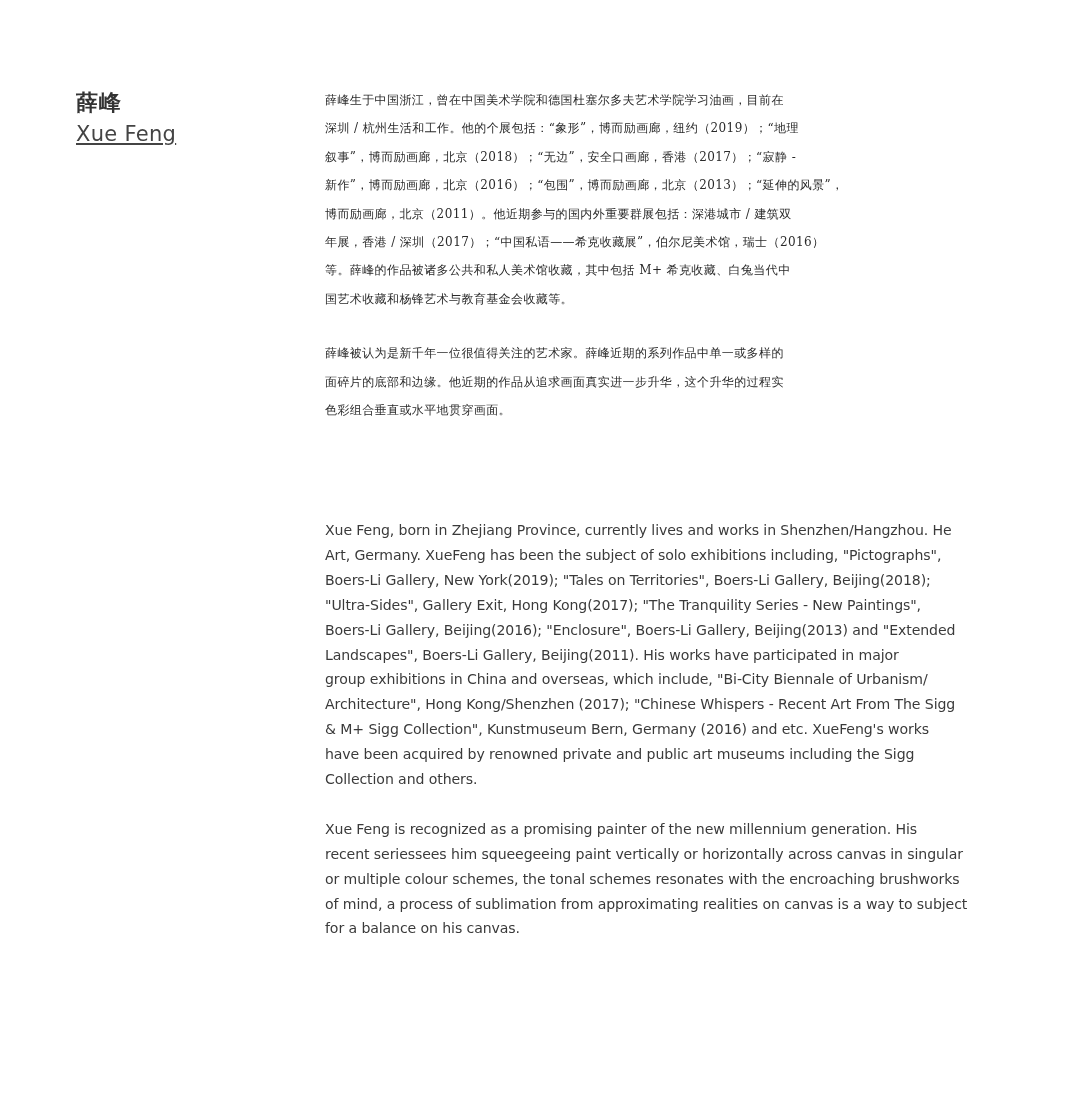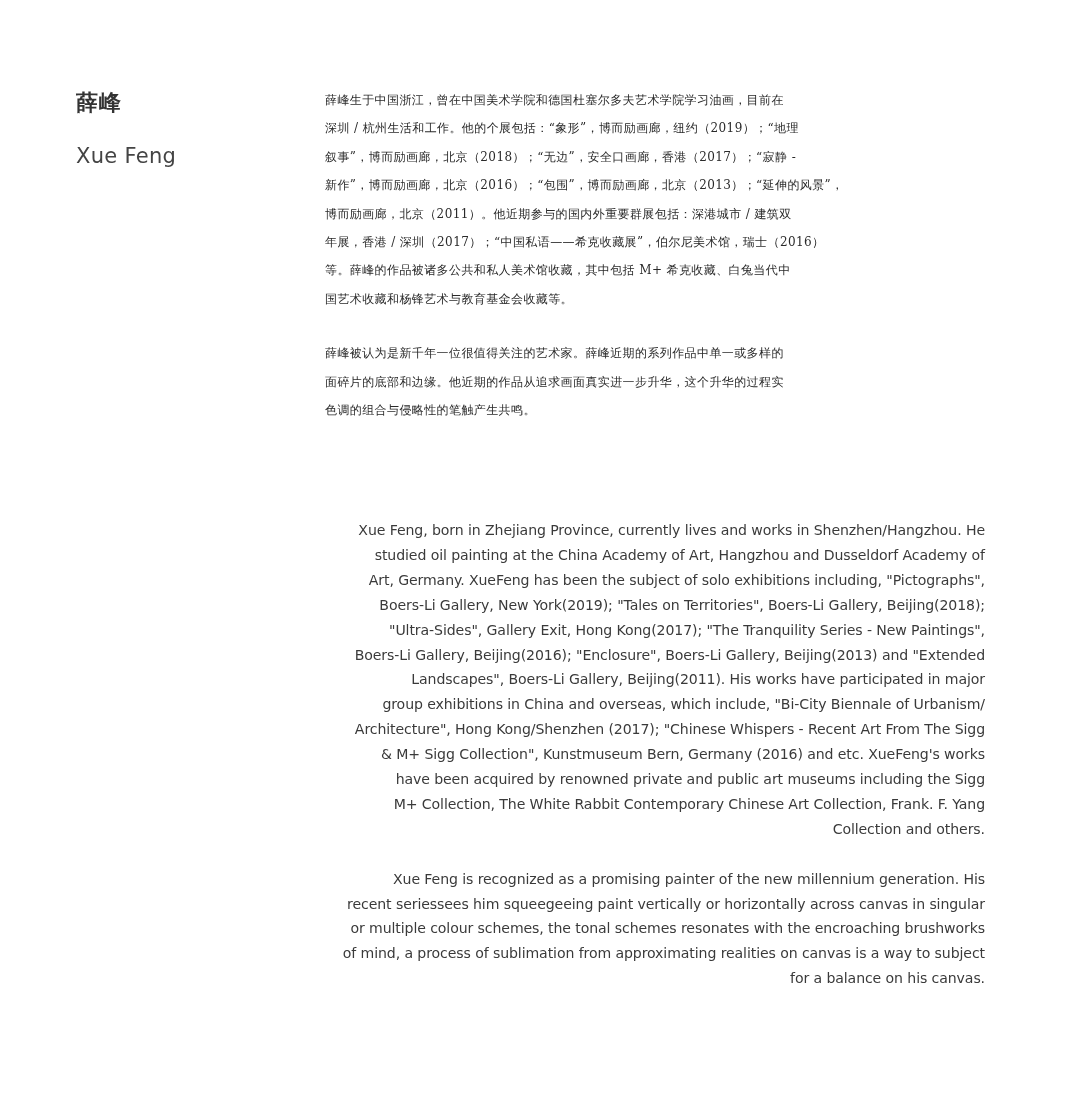--- a/index.html
+++ b/index.html
@@ -1,25 +1,25 @@
 <!DOCTYPE html>
 <html><head>
   <meta charset="utf-8">
   <style>
     html, body { margin: 0; padding: 0; background: #ffffff; }
     body { width: 1080px; height: 1101px; position: relative; overflow: hidden; color: #333333; }
     .name-block { position: absolute; left: 76px; top: 86px; }
     .name-zh { font-family: "DejaVu Serif", serif; font-size: 22px; font-weight: bold; color: #333; line-height: 32px; letter-spacing: 1px; }
-    .name-en { font-family: "DejaVu Sans", sans-serif; font-size: 21px; color: #444; line-height: 32px; margin-top: 22px; letter-spacing: 0.3px; }
+    .name-en { font-family: "DejaVu Sans", sans-serif; font-size: 21px; color: #444; line-height: 32px; margin-top: 0; letter-spacing: 0.3px; text-decoration: underline; }
     .content { position: absolute; left: 325px; top: 86px; width: 660px; }
     .zh-para { font-family: "DejaVu Serif", serif; font-size: 12px; color: #2a2a2a; line-height: 28.4px; margin: 0; white-space: nowrap; }
     .zh-para .line { display: block; letter-spacing: 0.4px; }
     .zh-para + .zh-para { margin-top: 26px; }
     .en-block { position: absolute; left: 325px; top: 518px; width: 660px; }
-    .en-para { font-family: "DejaVu Sans", sans-serif; font-size: 14.1px; color: #3a3a3a; line-height: 24.9px; margin: 0; white-space: nowrap; text-align: right; }
+    .en-para { font-family: "DejaVu Sans", sans-serif; font-size: 14.1px; color: #3a3a3a; line-height: 24.9px; margin: 0; white-space: nowrap; }
     .en-para .line { display: block; letter-spacing: -0.1px; }
     .en-para + .en-para { margin-top: 24.9px; }
   </style>
 </head>
 <body>
 
 <div class="name-block">
   <div class="name-zh">薛峰</div>
   <div class="name-en">Xue Feng</div>
 </div>
@@ -31,38 +31,36 @@
     <span class="line">叙事”，博而励画廊，北京（2018）；“无边”，安全口画廊，香港（2017）；“寂静 -</span>
     <span class="line">新作”，博而励画廊，北京（2016）；“包围”，博而励画廊，北京（2013）；“延伸的风景”，</span>
     <span class="line">博而励画廊，北京（2011）。他近期参与的国内外重要群展包括：深港城市 / 建筑双</span>
     <span class="line">年展，香港 / 深圳（2017）；“中国私语——希克收藏展”，伯尔尼美术馆，瑞士（2016）</span>
     <span class="line">等。薛峰的作品被诸多公共和私人美术馆收藏，其中包括 M+ 希克收藏、白兔当代中</span>
     <span class="line">国艺术收藏和杨锋艺术与教育基金会收藏等。</span>
   </p>
   <p class="zh-para">
     <span class="line">薛峰被认为是新千年一位很值得关注的艺术家。薛峰近期的系列作品中单一或多样的</span>
     <span class="line">面碎片的底部和边缘。他近期的作品从追求画面真实进一步升华，这个升华的过程实</span>
-    <span class="line">色调的组合与侵略性的笔触产生共鸣。</span>
+    <span class="line">色彩组合垂直或水平地贯穿画面。</span>
   </p>
 </div>
 
 <div class="en-block">
   <p class="en-para">
     <span class="line">Xue Feng, born in Zhejiang Province, currently lives and works in Shenzhen/Hangzhou. He</span>
-    <span class="line">studied oil painting at the China Academy of Art, Hangzhou and Dusseldorf Academy of</span>
     <span class="line">Art, Germany. XueFeng has been the subject of solo exhibitions including, "Pictographs",</span>
     <span class="line">Boers-Li Gallery, New York(2019); "Tales on Territories", Boers-Li Gallery, Beijing(2018);</span>
     <span class="line">"Ultra-Sides", Gallery Exit, Hong Kong(2017); "The Tranquility Series - New Paintings",</span>
     <span class="line">Boers-Li Gallery, Beijing(2016); "Enclosure", Boers-Li Gallery, Beijing(2013) and "Extended</span>
     <span class="line">Landscapes", Boers-Li Gallery, Beijing(2011). His works have participated in major</span>
     <span class="line">group exhibitions in China and overseas, which include, "Bi-City Biennale of Urbanism/</span>
     <span class="line">Architecture", Hong Kong/Shenzhen (2017); "Chinese Whispers - Recent Art From The Sigg</span>
     <span class="line">&amp; M+ Sigg Collection", Kunstmuseum Bern, Germany (2016) and etc. XueFeng's works</span>
     <span class="line">have been acquired by renowned private and public art museums including the Sigg</span>
-    <span class="line">M+ Collection, The White Rabbit Contemporary Chinese Art Collection, Frank. F. Yang</span>
     <span class="line">Collection and others.</span>
   </p>
   <p class="en-para">
     <span class="line">Xue Feng is recognized as a promising painter of the new millennium generation. His</span>
     <span class="line">recent seriessees him squeegeeing paint vertically or horizontally across canvas in singular</span>
     <span class="line">or multiple colour schemes, the tonal schemes resonates with the encroaching brushworks</span>
     <span class="line">of mind, a process of sublimation from approximating realities on canvas is a way to subject</span>
     <span class="line">for a balance on his canvas.</span>
   </p>
 </div>

